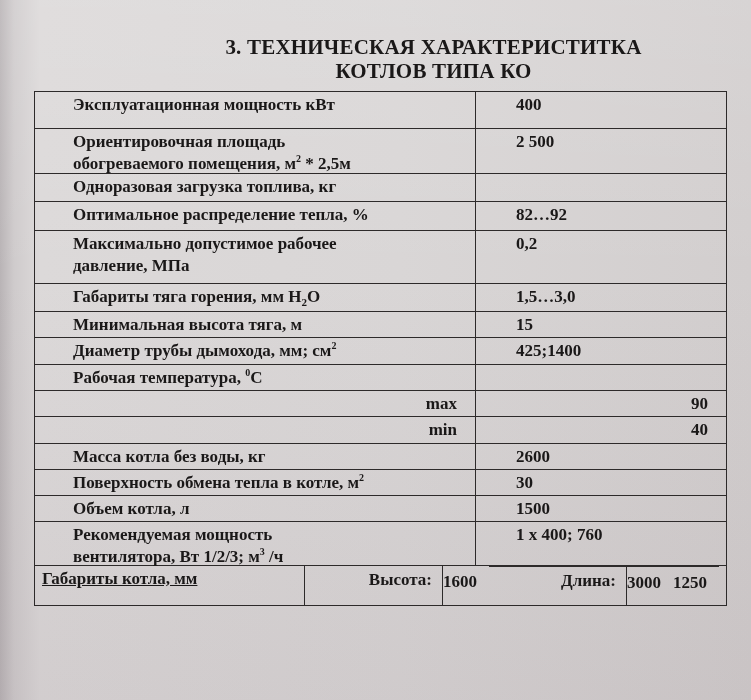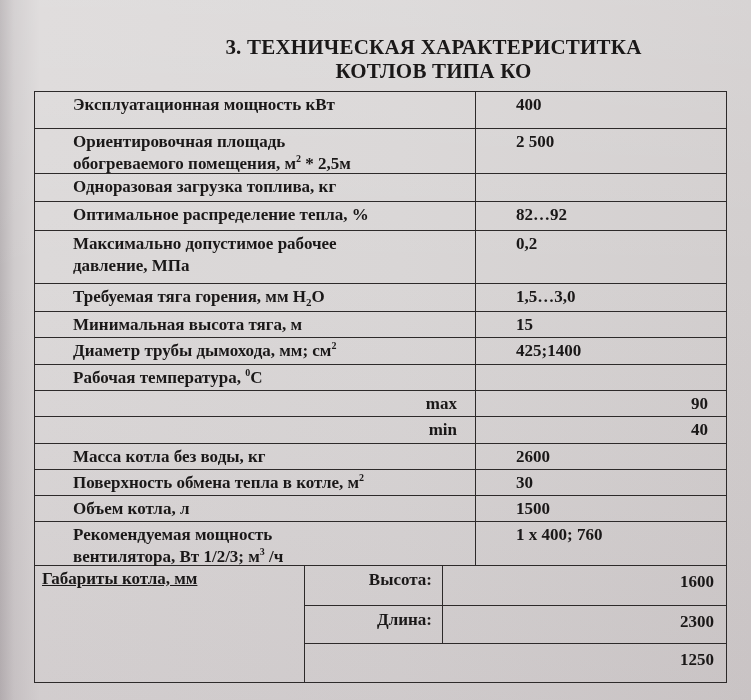--- a/index.html
+++ b/index.html
@@ -72,21 +72,21 @@
       box-sizing: border-box;
       font-weight: bold;
       font-size: 17px;
       line-height: 22px;
       padding: 2px 0 0 7px;
       text-decoration: underline;
     }
     .dims .d-right {
       flex: 1;
       display: flex;
-      flex-direction: column;
+      flex-direction: row;
     }
     .dims .d-row {
       display: flex;
       height: 38.5px;
       border-top: 1.3px solid #2d2a2a;
       box-sizing: border-box;
     }
     .dims .d-row:first-child { border-top: none; }
     .dims .d-sub {
       width: 138px;
@@ -139,21 +139,21 @@
 
   <div class="row" style="height:53px">
     <div class="cell label">
       <div>Максимально допустимое рабочее</div>
       <div>давление, МПа</div>
     </div>
     <div class="cell value">0,2</div>
   </div>
 
   <div class="row" style="height:28px">
-    <div class="cell label"><span>Требуемая тяга горения, мм H</span><sub>2</sub><span>O</span></div>
+    <div class="cell label"><span>Габариты тяга горения, мм H</span><sub>2</sub><span>O</span></div>
     <div class="cell value">1,5…3,0</div>
   </div>
 
   <div class="row" style="height:26px">
     <div class="cell label"><span>Минимальная высота тяга, м</span></div>
     <div class="cell value">15</div>
   </div>
 
   <div class="row" style="height:27px">
     <div class="cell label"><span>Диаметр трубы  дымохода, мм; см</span><sup>2</sup></div>
@@ -200,20 +200,20 @@
 
   <div class="dims">
     <div class="d-label">Габариты котла, мм</div>
     <div class="d-right">
       <div class="d-row">
         <div class="d-sub">Высота:</div>
         <div class="d-val">1600</div>
       </div>
       <div class="d-row">
         <div class="d-sub">Длина:</div>
-        <div class="d-val">2300</div>
+        <div class="d-val">3000</div>
       </div>
       <div class="d-row">
         <div class="d-val">1250</div>
       </div>
     </div>
   </div>
 </div>
 
 </body></html>

